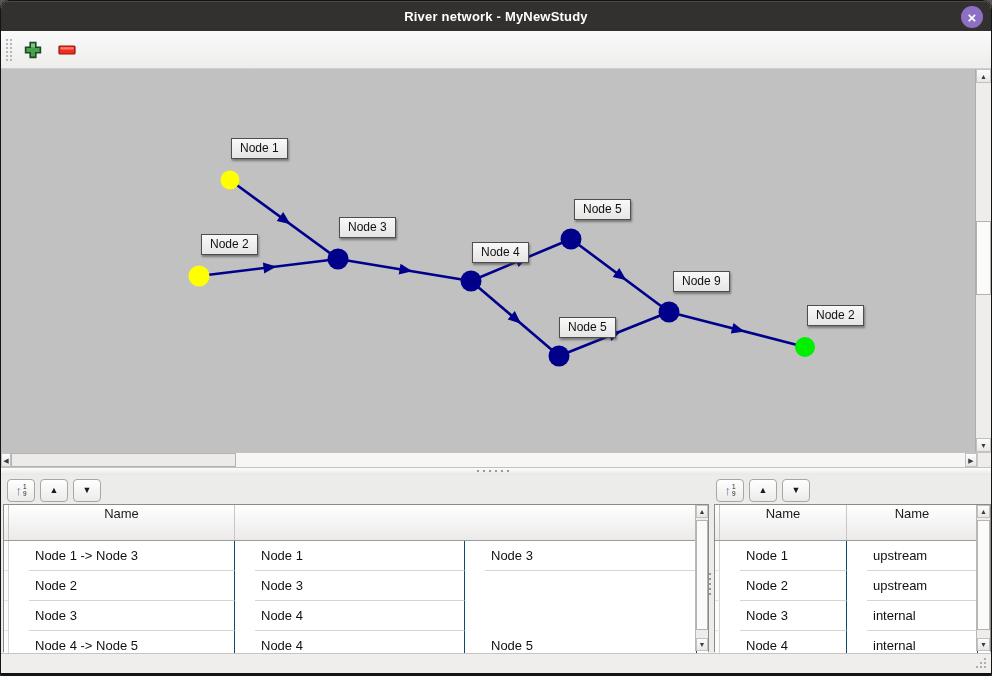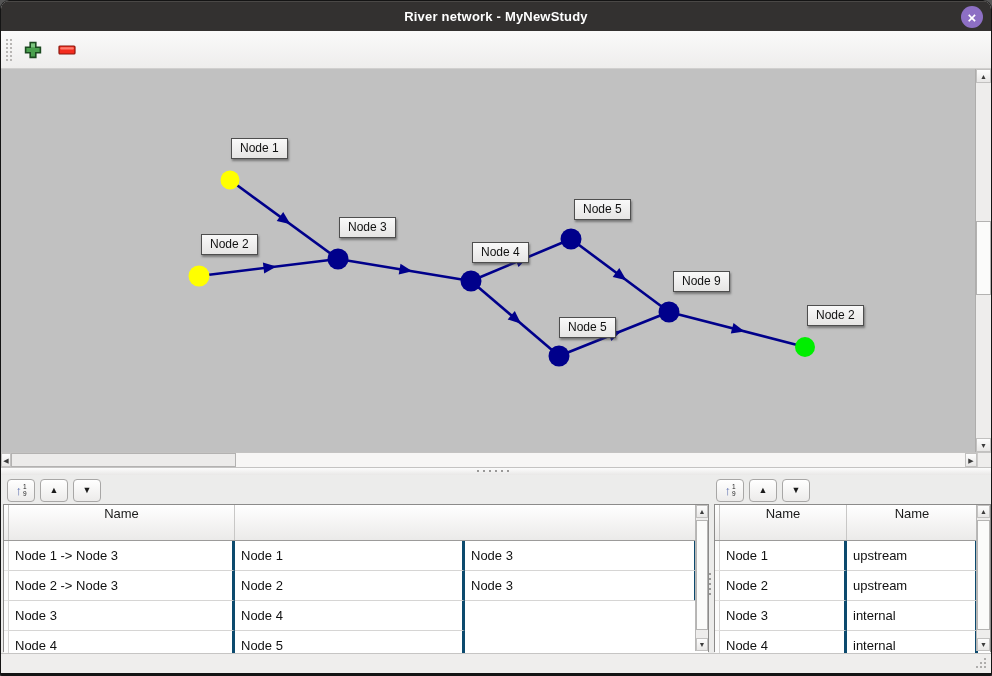--- a/index.html
+++ b/index.html
@@ -98,21 +98,21 @@
   .ttable {
     position:absolute; left:0; top:29px; height:148px; right:0;
     background:#ffffff; border:1px solid #8c8b8a;
   }
   .thead { display:grid; height:36px; background:linear-gradient(#ffffff,#ebeae9); border-bottom:1px solid #9c9b9a; }
   .thead .corner { border-right:1px solid #c8c7c6; }
   .th { font-size:13px; color:#1a1a1a; text-align:center; line-height:18px; border-right:1px solid #c8c7c6; overflow:hidden; }
   .tbody { }
   .tr { display:grid; height:30px; background:#fff; }
   .vh { border-right:1px solid #d6d5d4; border-bottom:1px solid #e4e3e2; background:#fcfcfc; }
-  .td { font-size:13px; color:#111; padding-left:6px; line-height:29px; border-right:3px solid #0c4a6e; border-bottom:1px solid #d6d5d4; overflow:hidden; white-space:nowrap; }
+  .td { font-size:13px; color:#111; padding-left:6px; line-height:29px; border-right:1px solid #0c4a6e; border-bottom:1px solid #d6d5d4; overflow:hidden; white-space:nowrap;margin-left:20px; }
   .lt .thead, .lt .tr { grid-template-columns:5px 226px 230px 232px; }
   .rt .thead, .rt .tr { grid-template-columns:5px 127px 131px; }
 
   .table-vscroll {
     position:absolute; top:0; bottom:0; display:flex; flex-direction:column;
     background:#eeedec; border-left:1px solid #b9b8b7;
   }
   .lt .table-vscroll { right:0; width:13px; }
   .rt .table-vscroll { right:0; width:14px; }
   .table-vscroll .sb-btn { height:13px; }
@@ -245,31 +245,31 @@
           </div>
         <div class="tbody">
             <div class="tr">
               <div class="vh"></div>
               <div class="td">Node 1 -&gt; Node 3</div>
               <div class="td">Node 1</div>
               <div class="td">Node 3</div>
             </div>
             <div class="tr">
               <div class="vh"></div>
-              <div class="td">Node 2 -&gt; Node 3</div>
               <div class="td">Node 2</div>
               <div class="td">Node 3</div>
             </div>
             <div class="tr">
               <div class="vh"></div>
               <div class="td">Node 3</div>
               <div class="td">Node 4</div>
             </div>
             <div class="tr">
               <div class="vh"></div>
+              <div class="td">Node 4 -&gt; Node 5</div>
               <div class="td">Node 4</div>
               <div class="td">Node 5</div>
             </div>
           </div>
         <div class="table-vscroll">
           <div class="sb-btn">
               <span>▲</span>
             </div>
           <div class="vtrack">
               <div class="tthumb"></div>

